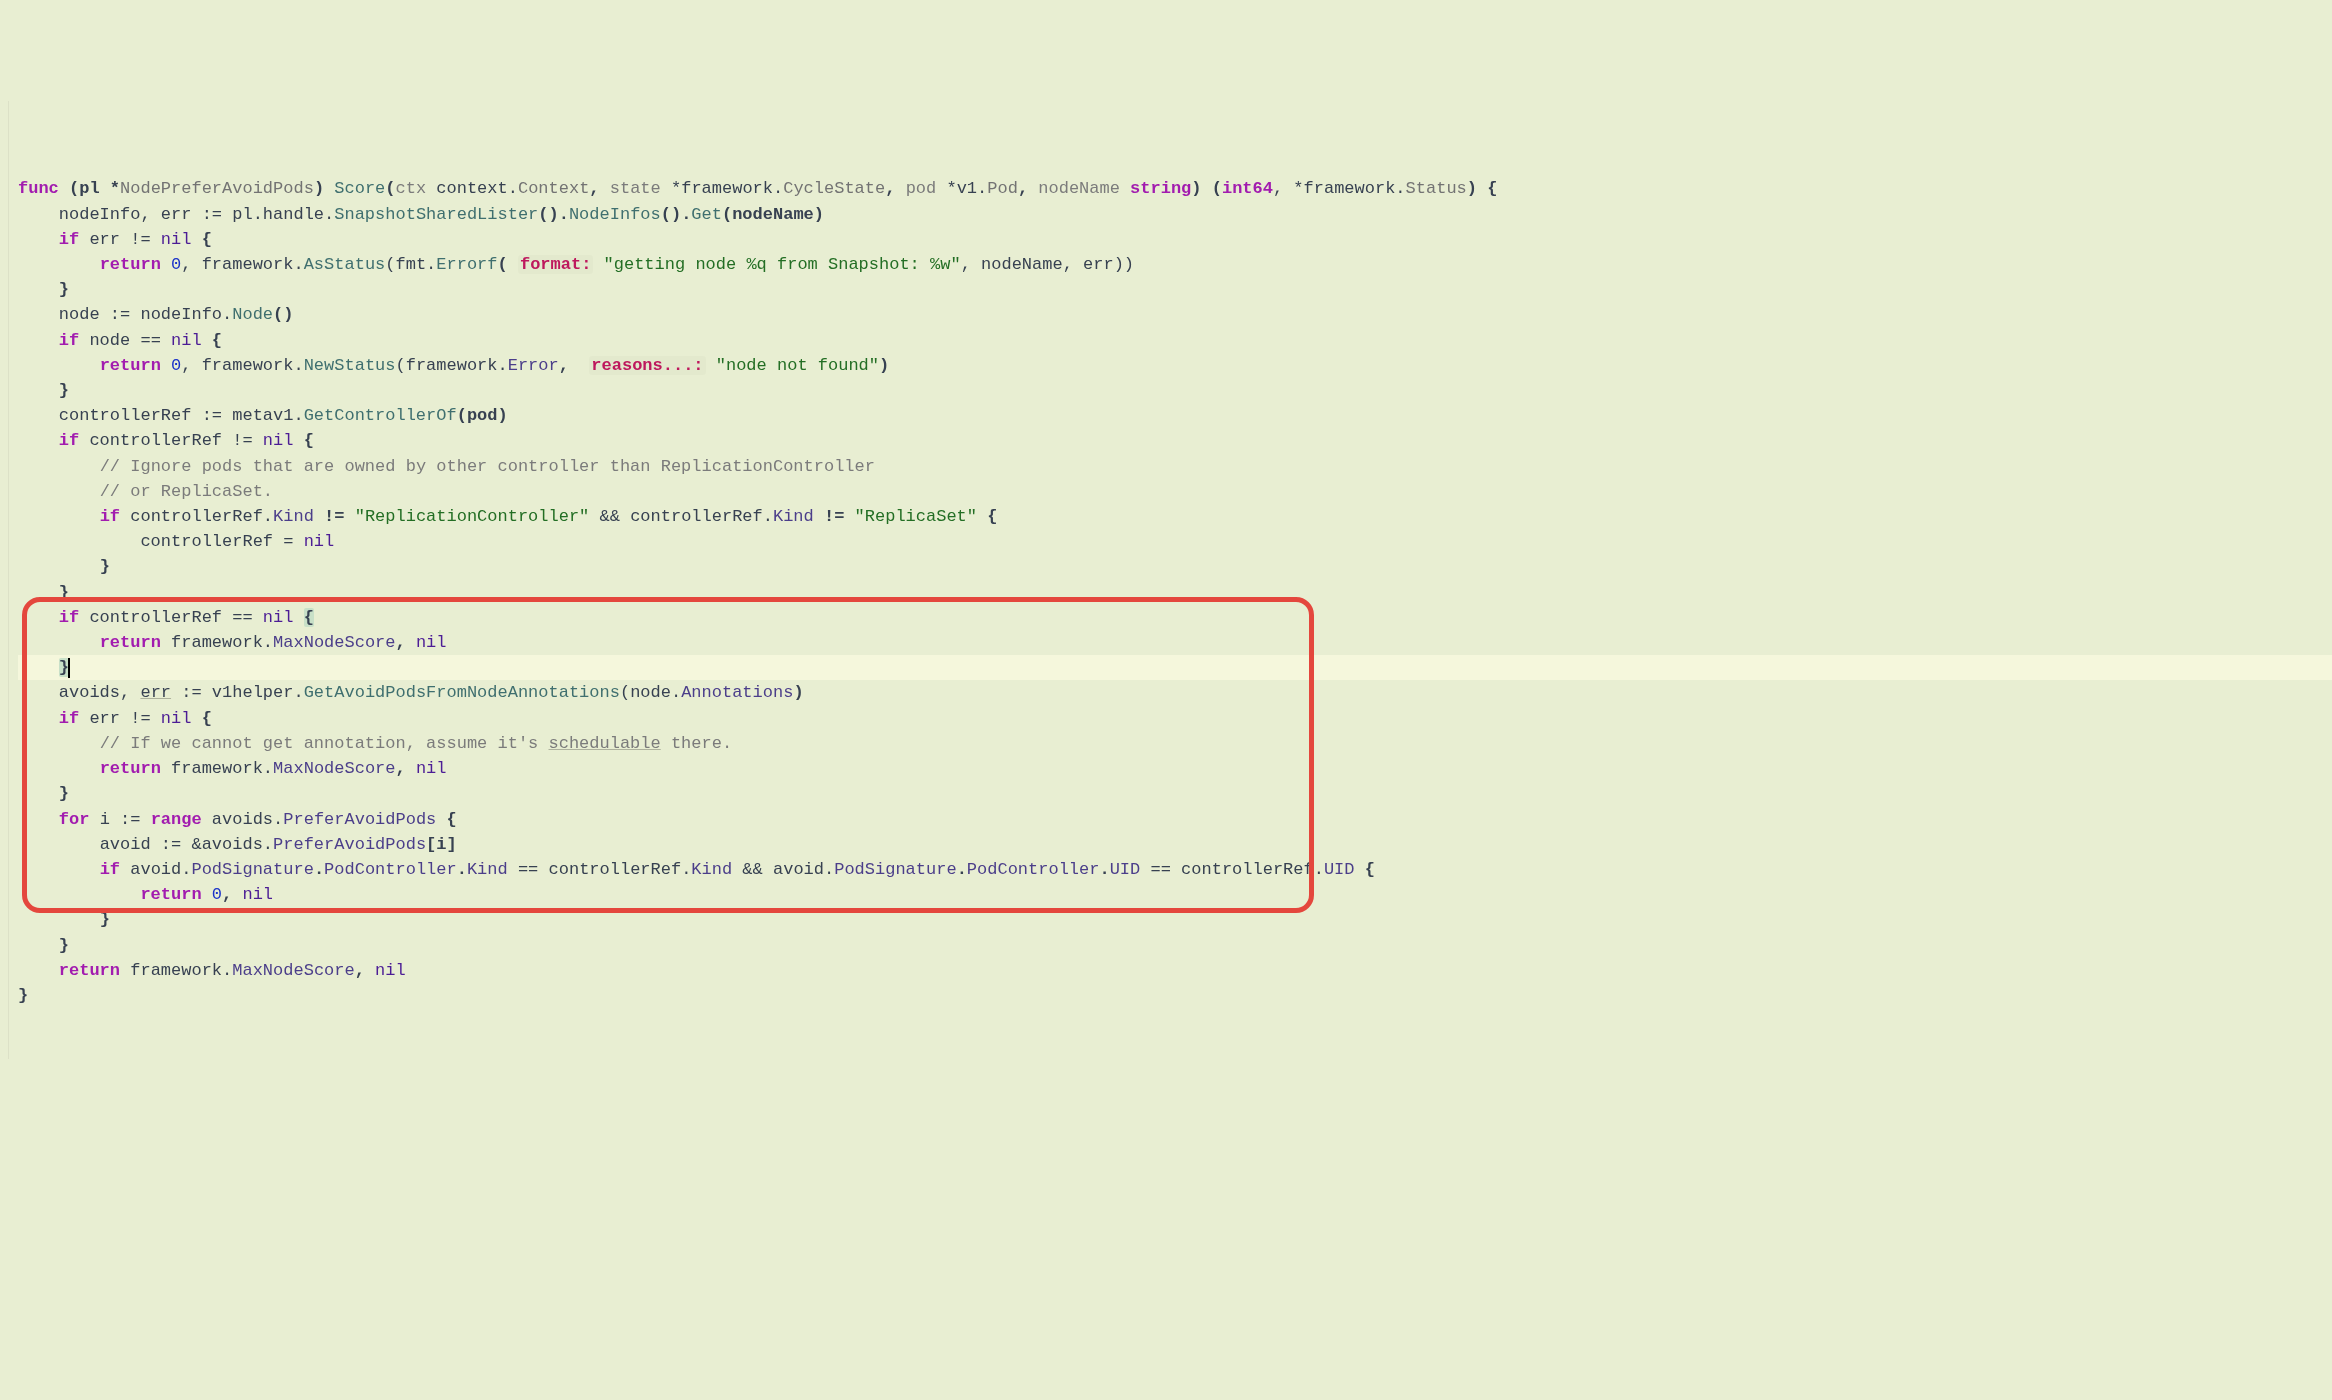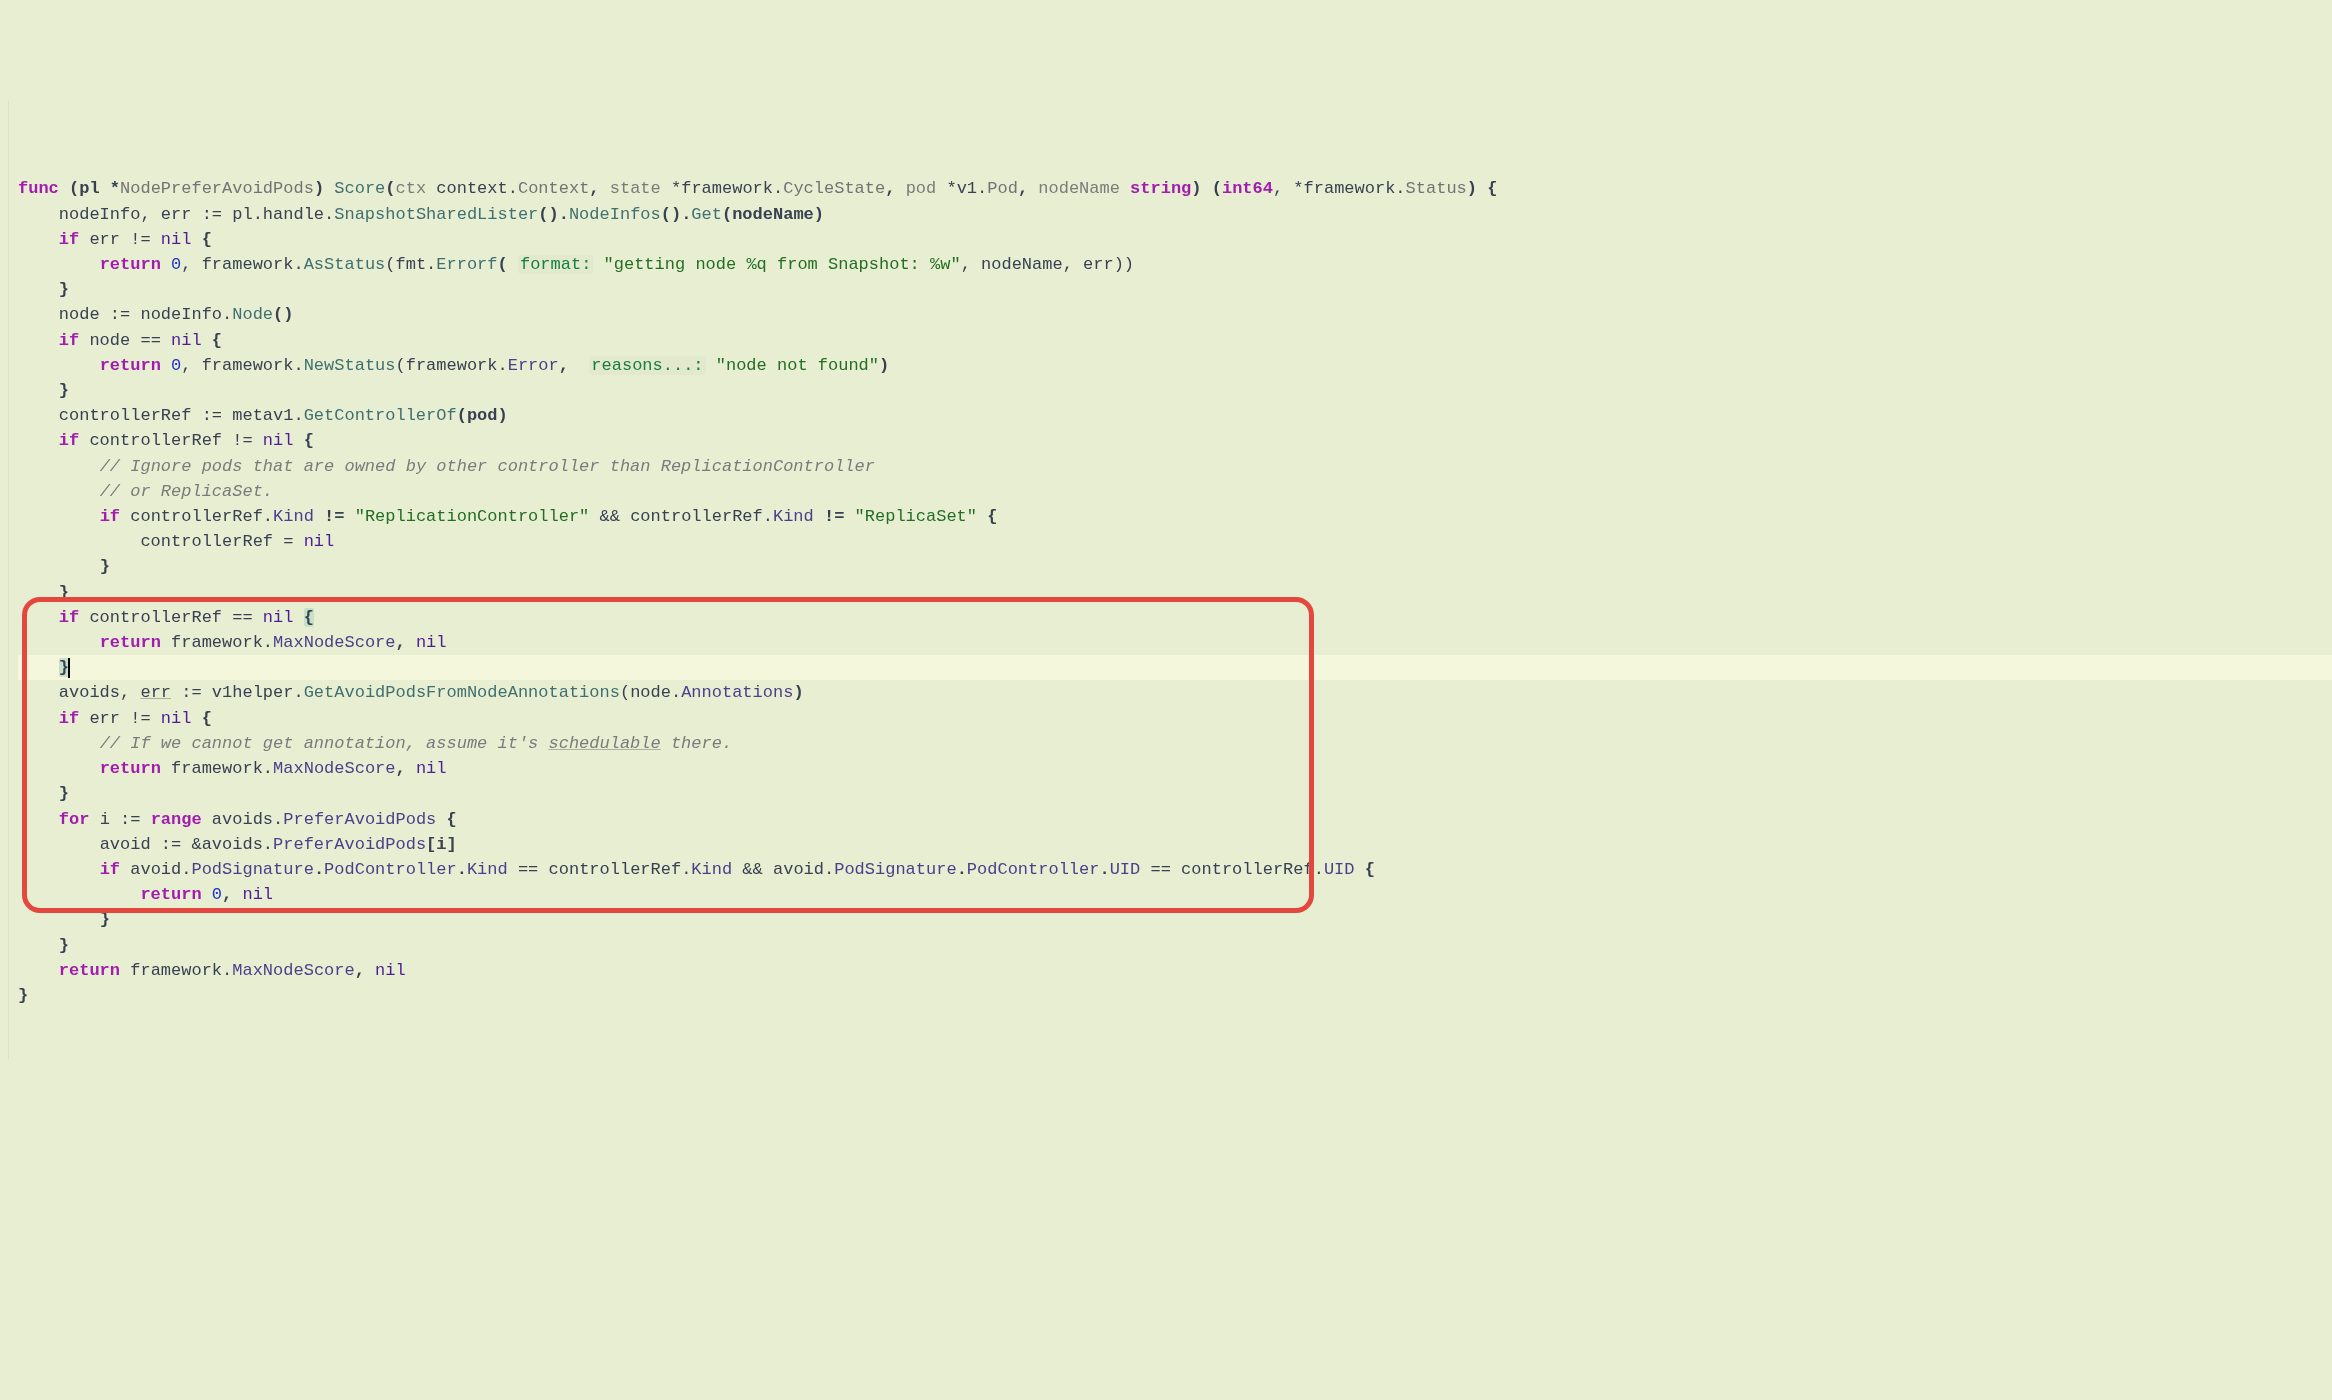--- a/index.html
+++ b/index.html
@@ -45,22 +45,22 @@
   
   .kw { color: #a21caf; font-weight: 600; }
   .type { color: #737373; }                           
   .fn { color: #3f6f6f; }                            
   .member { color: #4b3e8a; font-family: Liberation Mono, monospace; }                        
   .str { color: #236e24; font-weight: 500; }         
   .num { color: #1b33c9; }
   .op { color: #374151; font-weight: bold; }
   .id { color: #374151; }
   .param { color: #7b7b7b; }                         
-  .comment { color: #7b7b7b; font-style: italic; }
-  .hint { color: #15803d; background: rgba(0,0,0,0.02); border-radius: 3px; padding: 0 2px; }
+  .comment { color: #7b7b7b; }
+  .hint { color: #be185d; background: rgba(0,0,0,0.02); border-radius: 3px; padding: 0 2px; font-weight: bold; }
   .nil { color: #4c1d95; }
   .underline { text-decoration: underline; text-decoration-color: rgba(0,0,0,0.25); }
 
   .brace-match { background: #c8e0c8; border-radius:2px; }
 
   .highlight-box {
     position: absolute;
     border: 5px solid #e4473d;
     border-radius: 18px;
     pointer-events: none;

